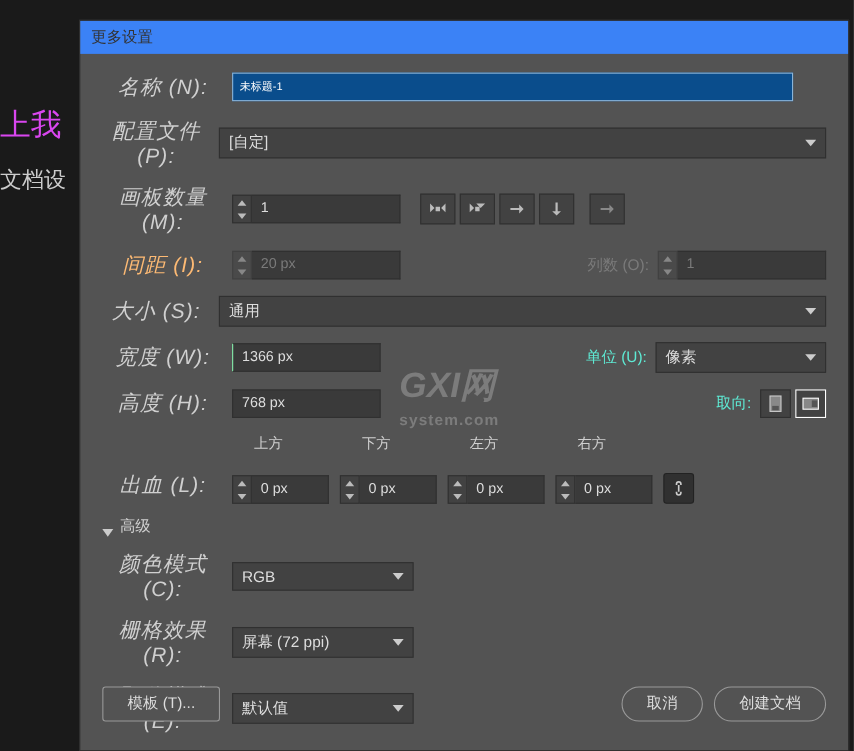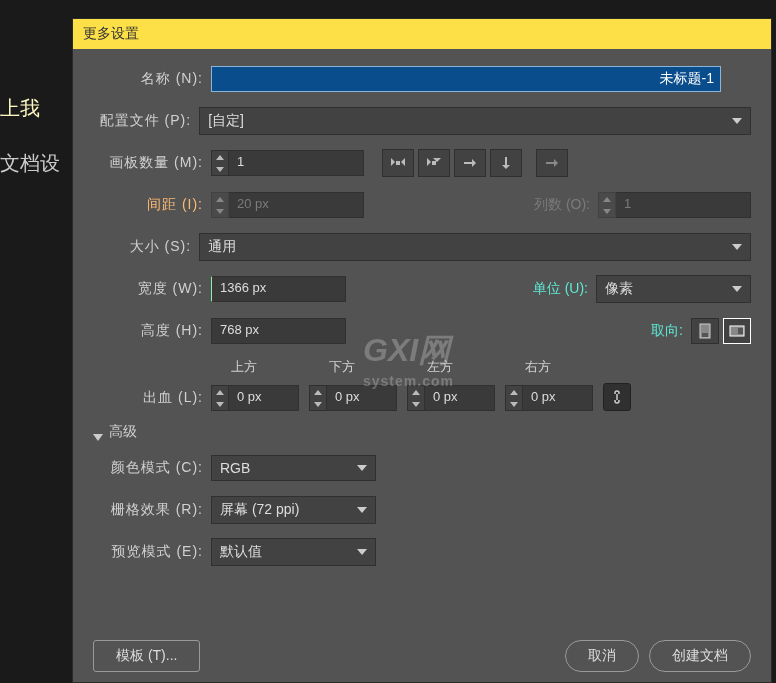--- a/index.html
+++ b/index.html
@@ -1,30 +1,30 @@
 <!DOCTYPE html>
 <html><head>
   <meta charset="utf-8">
   <style>
     * { margin: 0; padding: 0; box-sizing: border-box; font-family: "Microsoft YaHei", sans-serif; }
     body { background: #1a1a1a; width: 776px; height: 683px; overflow: hidden; position: relative; }
     
-    .bg-text { position: absolute; color: #fef9c3; font-size: 20px; }
+    .bg-text { position: absolute; color: #d946ef; font-size: 28px; }
     .bg-text.t1 { top: 95px; left: 0; }
     .bg-text.t2 { top: 150px; left: 0; font-size: 20px; color: #ccc; }
     
     .dialog { position: absolute; top: 18px; left: 72px; width: 700px; height: 665px; background: #535353; border: 1px solid #2a2a2a; }
-    .titlebar { height: 30px; background: #fde047; display: flex; align-items: center; padding: 0 10px; color: #333; font-size: 14px; }
+    .titlebar { height: 30px; background: #3b82f6; display: flex; align-items: center; padding: 0 10px; color: #333; font-size: 14px; }
     .dialog-body { padding: 15px 20px; color: #d0d0d0; font-size: 14px; }
     
     .row { display: flex; align-items: center; margin-bottom: 12px; min-height: 30px; }
-    .label { width: 118px; text-align: right; padding-right: 8px; font-size: 14px; letter-spacing: 1px; }
+    .label { width: 118px; text-align: center; padding-right: 8px; font-size: 19px; letter-spacing: 1px; font-style: italic; }
     .label.disabled { color: #fdba74; }
     
-    .text-input { background: #fff; border: 1px solid #8ab4d8; color: #000; padding: 4px 6px; font-size: 14px; text-align: right; }
+    .text-input { background: #fff; border: 1px solid #8ab4d8; color: #000; padding: 4px 6px; font-size: 10px; }
     .text-input.selected { background: #0a4d8c; color: #fff; }
     .name-input { width: 510px; height: 26px; }
     
     .select { background: #424242; border: 1px solid #303030; color: #ddd; padding: 4px 8px; display: flex; align-items: center; justify-content: space-between; cursor: pointer; }
     .select.wide { width: 616px; }
     .select.med { width: 165px; }
     .chev { width: 0; height: 0; border-left: 5px solid transparent; border-right: 5px solid transparent; border-top: 6px solid #ccc; }
     
     .spinner { display: flex; align-items: center; }
     .spin-btns { display: flex; flex-direction: column; background: #424242; border: 1px solid #303030; width: 18px; height: 26px; }
@@ -36,32 +36,32 @@
     .spin-val.disabled { color: #7a7a7a; }
     .spin-val.w1 { width: 135px; }
     .spin-val.w3 { width: 70px; }
     
     .icon-btn { width: 32px; height: 28px; background: #424242; border: 1px solid #303030; display: flex; align-items: center; justify-content: center; cursor: pointer; margin-right: 4px; }
     .icon-btn svg { width: 16px; height: 16px; }
     
     .label2 { color: #5eead4; font-size: 14px; margin-right: 8px; }
     
     .bleed-group { display: flex; gap: 10px; align-items: flex-end; }
-    .bleed-col { display: flex; flex-direction: column; gap: 9px; }
+    .bleed-col { display: flex; flex-direction: column; gap: 20px; }
     .bleed-hdr { font-size: 13px; color: #d0d0d0; margin-left: 20px; }
     
     .link-btn { width: 28px; height: 28px; background: #303030; border: 1px solid #222; display: flex; align-items: center; justify-content: center; cursor: pointer; border-radius: 3px; }
     
     .section-hdr { display: flex; align-items: flex-end; gap: 6px; margin: 12px 0; cursor: pointer; }
     .tri { width: 0; height: 0; border-left: 5px solid transparent; border-right: 5px solid transparent; border-top: 7px solid #ccc; }
     
     .orient-btn { width: 28px; height: 26px; background: #424242; border: 1px solid #303030; display: flex; align-items: center; justify-content: center; cursor: pointer; }
     .orient-btn.active { border: 1px solid #fff; }
     
-    .footer { position: absolute; bottom: 0; left: 0; right: 0; padding: 10px 20px; display: flex; justify-content: space-between; align-items: center; }
+    .footer { position: absolute; bottom: 16px; left: 0; right: 0; padding: 10px 20px; display: flex; justify-content: space-between; align-items: center; }
     .btn { background: #535353; border: 1px solid #999; border-radius: 16px; padding: 6px 22px; color: #ddd; font-size: 14px; cursor: pointer; }
     .btn-group { display: flex; gap: 10px; }
     
     .watermark { position: absolute; top: 310px; left: 290px; color: rgba(200,200,200,0.35); font-size: 32px; font-weight: bold; pointer-events: none; font-style: italic; }
     .watermark .sub { font-size: 14px; display: block; font-style: normal; letter-spacing: 1px; }
   </style>
 </head>
 <body>
 
 <div class="bg-text t1">上我</div>

